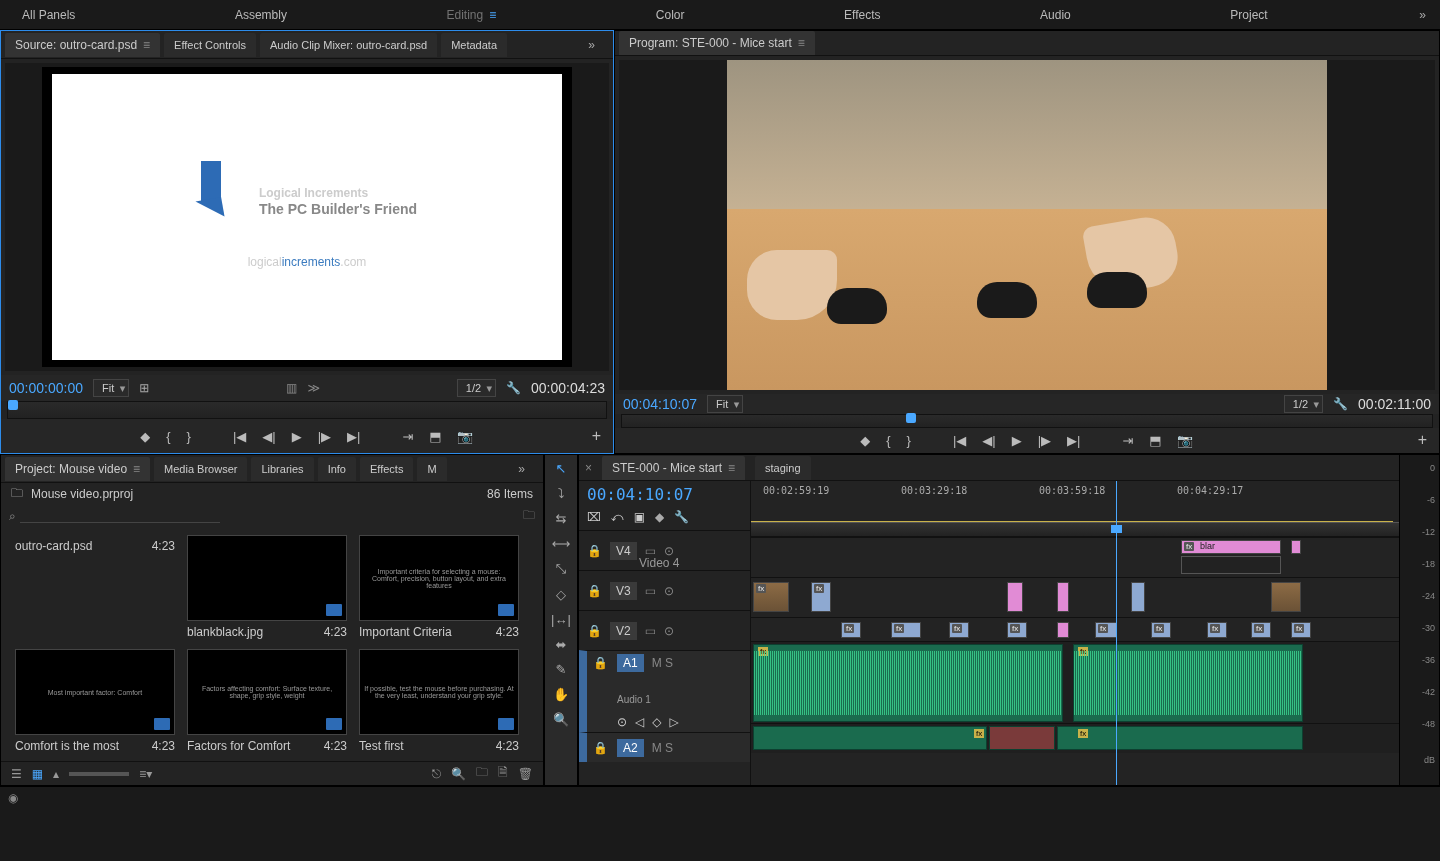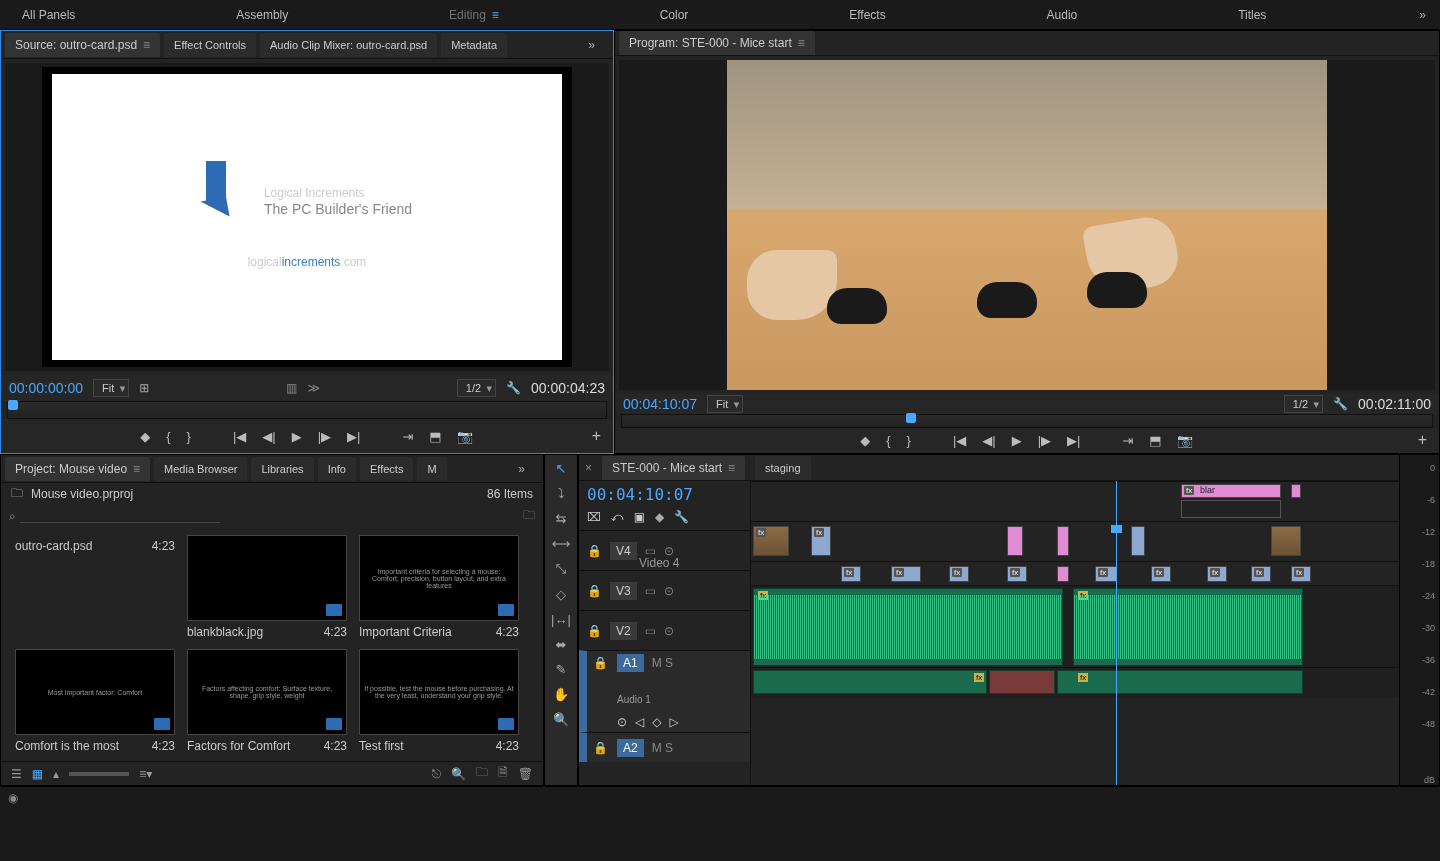--- a/index.html
+++ b/index.html
@@ -17,21 +17,21 @@
 .tab { padding:0 10px; height:24px; line-height:24px; background:#2b2b2b; color:#ccc; white-space:nowrap; cursor:pointer; font-size:11px; border-radius:2px 2px 0 0; }
 .tab.active { background:#333; color:#fff; }
 .tab .menu { margin-left:6px; color:#888; }
 .viewer { flex:1; display:flex; align-items:center; justify-content:center; background:#1a1a1a; position:relative; margin:4px; }
 .image-card { width:530px; height:300px; background:#000; display:flex; align-items:center; justify-content:center; }
 .image-card-inner{ width:510px; height:286px; background:#fff; display:flex; flex-direction:column; align-items:center; justify-content:center; gap:18px; }
 .logo-row{ display:flex; align-items:center; gap:14px; }
 .logo-arrow{ width:48px; height:60px; position:relative; }
 .logo-arrow::before{ content:""; position:absolute; left:4px; top:0; width:20px; height:40px; background:#2d6bb5; }
 .logo-arrow::after{ content:""; position:absolute; left:0; bottom:2px; border-left:26px solid transparent; border-top:20px solid #2d6bb5; width:0; height:0; transform:rotate(-10deg); }
-.logo-text{ font-size:34px; color:#555; font-weight:400; }
+.logo-text{ font-size:34px; color:#555; font-weight:700; }
 .logo-text .sub{ display:block; font-size:14px; color:#888; text-align:right; margin-top:-4px; }
 .url-text{ font-size:30px; color:#666; font-weight:300; }
 .url-text .accent{ color:#3b7bbf; }
 .program-image{ width:600px; height:330px; background:linear-gradient(180deg,#9e9480 0%,#c5b193 45%,#d6af7f 55%,#d6af7f 100%); position:relative; overflow:hidden; }
 .program-image .desk{ position:absolute; bottom:0; left:0; right:0; height:55%; background:linear-gradient(180deg,#d8a86f,#c99760); }
 .mouse{ position:absolute; width:60px; height:36px; background:#1a1a1a; border-radius:20px 20px 14px 14px; }
 .hand{ position:absolute; width:90px; height:70px; background:#e5c6a5; border-radius:30px 10px 40px 30px; }
 .timebar { height:26px; display:flex; align-items:center; padding:0 8px; gap:10px; background:#262626; font-family:monospace; }
 .tc-left{ color:#4aa8ff; font-size:14px; }
 .tc-right{ color:#ddd; font-size:14px; margin-left:auto; }
@@ -101,21 +101,21 @@
 </head>
 <body>
 
 <div class="workspace-bar">
   <div class="ws">All Panels</div>
   <div class="ws">Assembly</div>
   <div class="ws active">Editing</div>
   <div class="ws">Color</div>
   <div class="ws">Effects</div>
   <div class="ws">Audio</div>
-  <div class="ws">Titles</div>
+  <div class="ws">Project</div>
   <div class="overflow">»</div>
 </div>
 
 <div class="row1">
 
   <div class="panel source-panel">
     <div class="tabbar">
       <div class="tab active"><span>Source: outro-card.psd</span><span class="menu">≡</span></div>
       <div class="tab">Effect Controls</div>
       <div class="tab">Audio Clip Mixer: outro-card.psd</div>
@@ -372,20 +372,28 @@
           <div class="track-head audio" style="height:30px;border-left:8px solid #3d6a9e">
             <div style="display:flex;gap:8px;align-items:center">
               <span class="tog" style="position:absolute;left:6px">🔒</span>
               <span class="lbl a">A2</span>
               <span class="tog">M  S</span>
             </div>
           </div>
         </div>
 
         <div class="tl-right">
+          <div class="ruler">
+            <span class="tick" style="left:12px">00:02:59:19</span>
+            <span class="tick" style="left:150px">00:03:29:18</span>
+            <span class="tick" style="left:288px">00:03:59:18</span>
+            <span class="tick" style="left:426px">00:04:29:17</span>
+            <div class="yellow"></div>
+            <div class="line"></div>
+          </div>
           <div class="playhead" style="left:365px"></div>
 
           <div class="track-lane">
             <div class="clip pink fx" style="left:430px;width:100px;top:2px;height:14px">
                 <span style="position:absolute;left:18px;top:0;font-size:9px;color:#222">blar</span>
               </div>
             <div class="clip" style="left:430px;width:100px;top:18px;height:18px;background:#222;border:1px solid #555"></div>
             <div class="clip pink" style="left:540px;width:10px;top:2px;height:14px"></div>
           </div>
 
@@ -438,20 +446,20 @@
     <div class="meter">
       <span class="scale" style="top:8px">0</span>
       <span class="scale" style="top:40px">-6</span>
       <span class="scale" style="top:72px">-12</span>
       <span class="scale" style="top:104px">-18</span>
       <span class="scale" style="top:136px">-24</span>
       <span class="scale" style="top:168px">-30</span>
       <span class="scale" style="top:200px">-36</span>
       <span class="scale" style="top:232px">-42</span>
       <span class="scale" style="top:264px">-48</span>
-      <span class="scale" style="bottom:0">dB</span>
+      <span class="scale" style="bottom:20px">dB</span>
     </div>
   </div>
 </div>
 
 <div class="statusbar">
   <span class="cc">◉</span>
 </div>
 
 </body></html>

